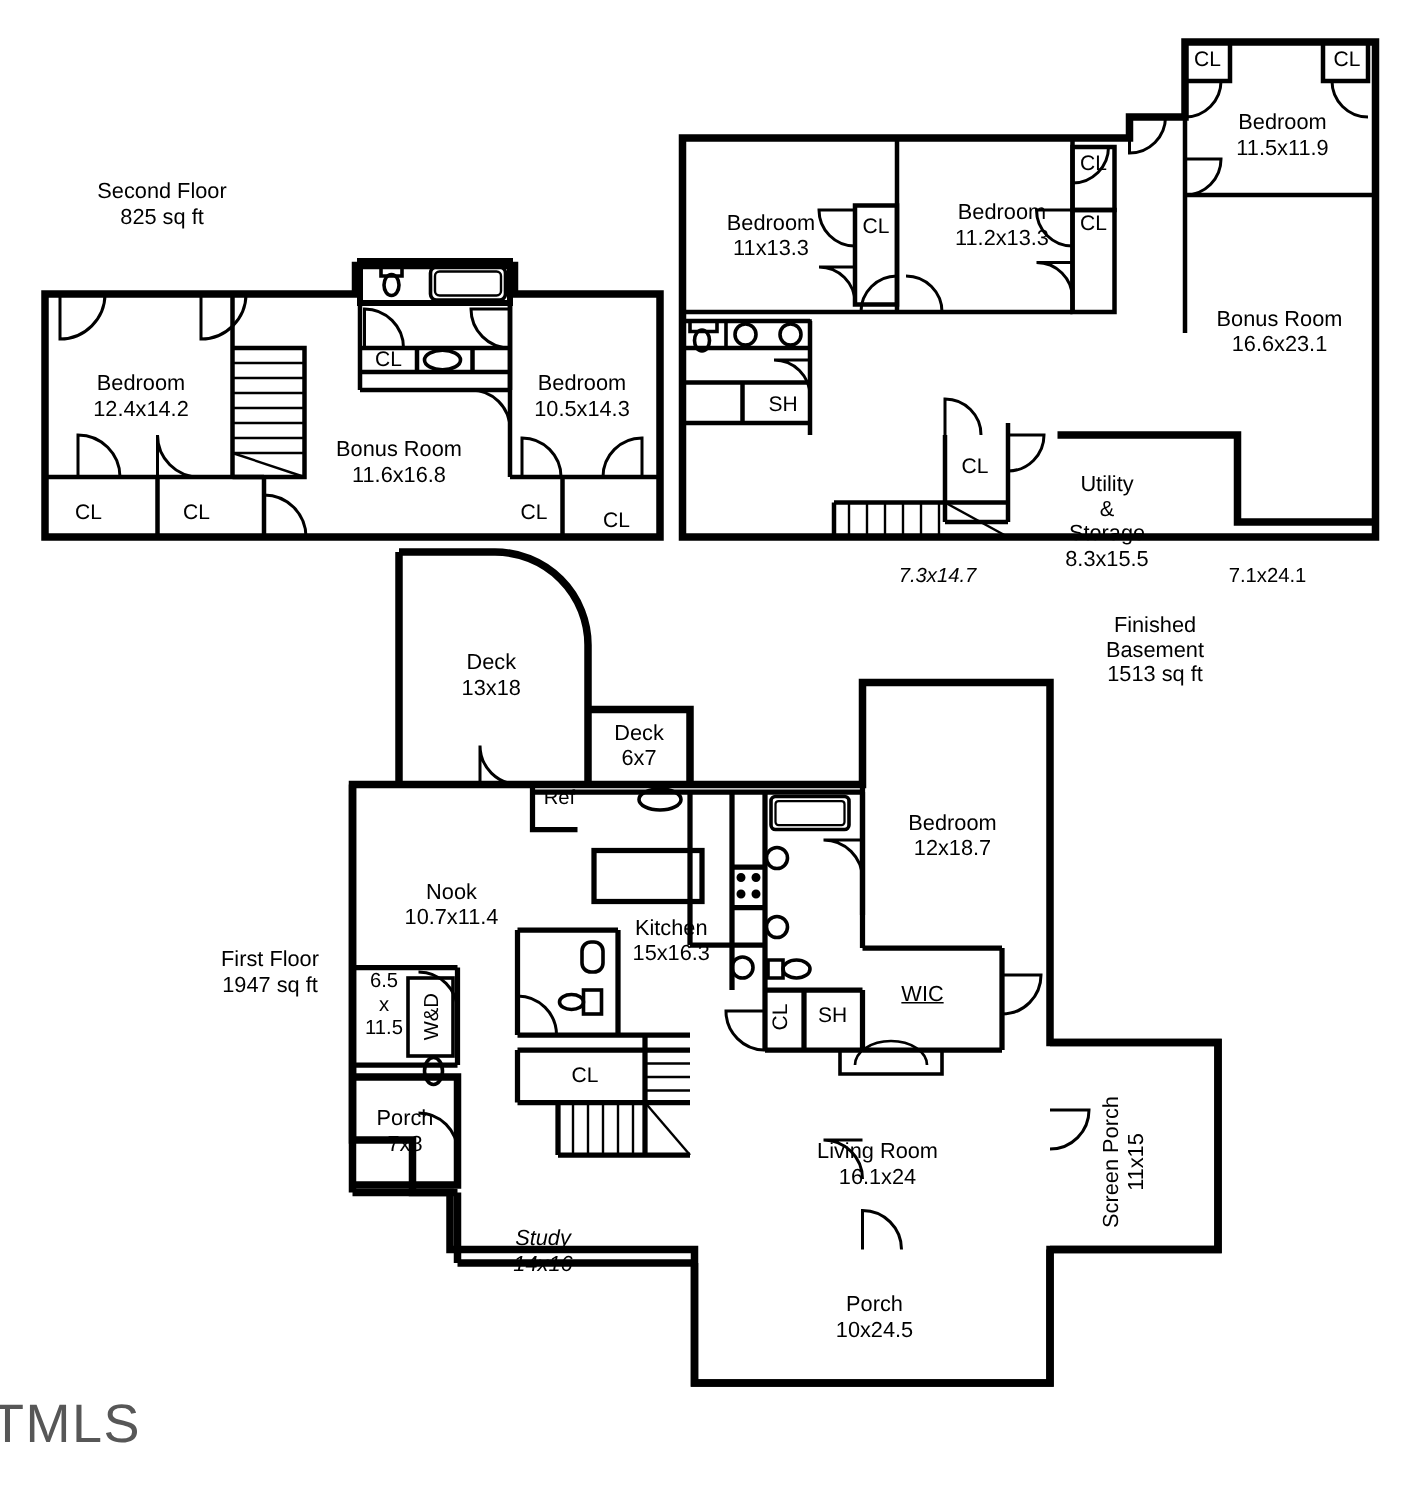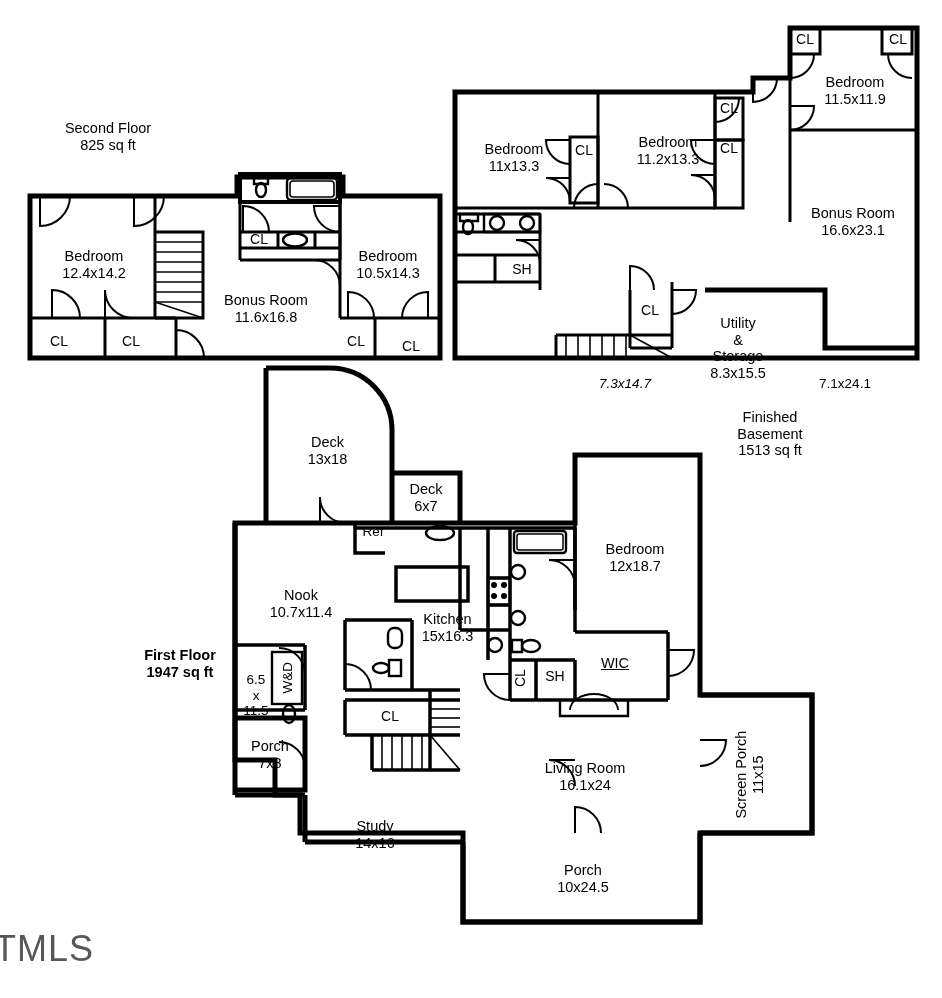--- a/index.html
+++ b/index.html
@@ -332,61 +332,61 @@
 
 <div class="lbl lbl-cl" style="left:505px;top:261px;width:34px;">SH</div>
 
 <div class="lbl lbl-small" style="left:570px;top:376px;width:110px;font-style:italic;">7.3x14.7</div>
 <div class="lbl lbl-small" style="left:790px;top:376px;width:110px;">7.1x24.1</div>
 
 <div class="lbl lbl-title" style="left:705px;top:409px;width:130px;">Finished
 Basement
 1513 sq ft</div>
 
-<div class="lbl lbl-title" style="left:110px;top:647px;width:140px;font-weight:bold;">First Floor
+<div class="lbl lbl-title" style="left:110px;top:632px;width:140px;">First Floor
 1947 sq ft</div>
 
 <div class="lbl lbl-room" style="left:270px;top:434px;width:115px;">Deck
 13x18</div>
 
 <div class="lbl lbl-room" style="left:393px;top:481px;width:66px;">Deck
 6x7</div>
 
 <div class="lbl lbl-room" style="left:241px;top:551px;width:120px;margin-top:36px;">Nook
 10.7x11.4</div>
 
 <div class="lbl lbl-room" style="left:400px;top:611px;width:95px;">Kitchen
 15x16.3</div>
 
 <div class="lbl lbl-small" style="left:356px;top:524px;width:34px;text-align:center;">Ref</div>
 
 <div class="lbl lbl-small vert" style="left:271px;top:670px;width:34px;transform:rotate(-90deg);">W&amp;D</div>
 
-<div class="lbl lbl-small" style="left:237px;top:672px;width:38px;">6.5
+<div class="lbl lbl-small" style="left:237px;top:646px;width:38px;">6.5
 x
 11.5</div>
 
 <div class="lbl lbl-room" style="left:238px;top:738px;width:64px;">Porch
 7x8</div>
 
 <div class="lbl lbl-cl" style="left:375px;top:708px;width:30px;">CL</div>
 
 <div class="lbl lbl-cl vert" style="left:505px;top:670px;width:30px;transform:rotate(-90deg);">CL</div>
 
 <div class="lbl lbl-cl" style="left:537px;top:668px;width:36px;">SH</div>
 
 <div class="lbl lbl-room" style="left:586px;top:655px;width:58px;text-decoration:underline;">WIC</div>
 
 <div class="lbl lbl-room" style="left:580px;top:541px;width:110px;">Bedroom
 12x18.7</div>
 
 <div class="lbl lbl-room" style="left:518px;top:760px;width:134px;">Living Room
 16.1x24</div>
 
-<div class="lbl lbl-room" style="left:327px;top:818px;width:96px;">Study
+<div class="lbl lbl-room" style="left:314px;top:818px;width:96px;font-style:italic;">Study
 14x16</div>
 
 <div class="lbl lbl-room" style="left:528px;top:862px;width:110px;">Porch
 10x24.5</div>
 
 <div class="lbl lbl-room vert" style="left:690px;top:758px;width:120px;transform:rotate(-90deg);">Screen Porch
 11x15</div>
 
 <div id="watermark">TMLS</div>
 

